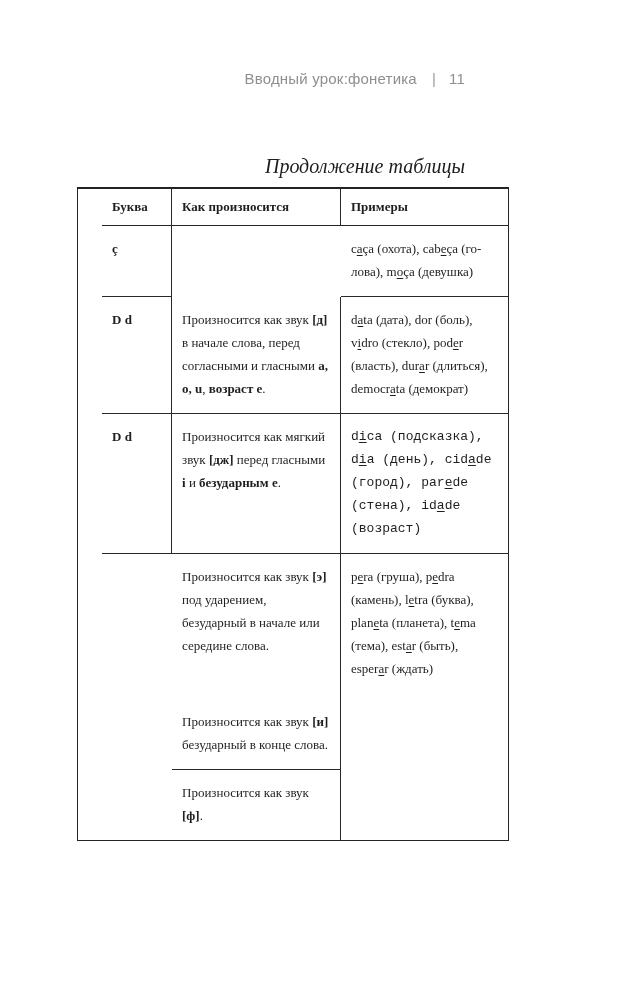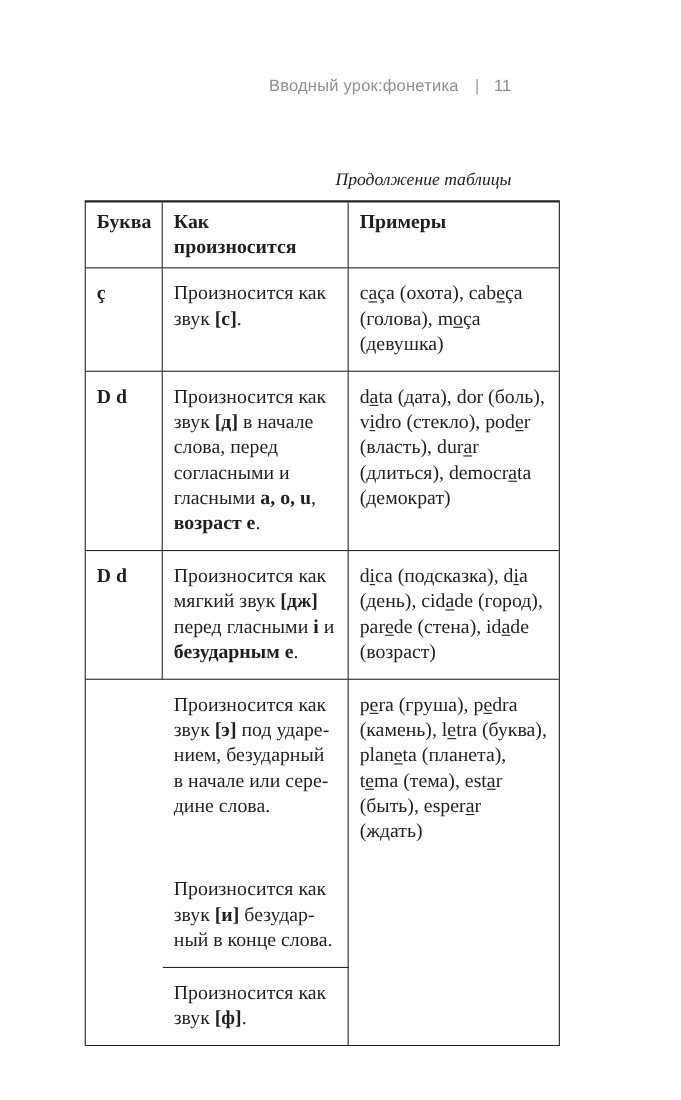--- a/index.html
+++ b/index.html
@@ -17,34 +17,35 @@
     text-align:right;
     font-family:"Liberation Sans", sans-serif;
     font-size:15px;
     color:#8f8f8f;
     letter-spacing:0.2px;
   }
   .running-header .sep { margin:0 13px 0 15px; color:#9a9a9a; }
   .caption {
     text-align:right;
     font-style:italic;
-    font-size:16px;
+    font-size:20px;
     color:#1d1d1d;
     margin-top:68px;
     margin-bottom:9px;
   }
   .ptable {
     display:grid;
     grid-template-columns:70px 169px 1fr;
     width:432px;
     box-sizing:border-box;
     border:1.5px solid #242424;
     border-top-width:2px;
-    font-size:18px;
+    font-size:13px;
     line-height:23px;
+    padding-left:24px;
   }
   .cell {
     box-sizing:border-box;
     padding:11px 10px 13px 10px;
     hyphens:manual;
   }
   .cell.c1, .cell.c2 { border-right:1px solid #2a2a2a; }
   .cell.hb { border-bottom:1px solid #2a2a2a; }
   .cell.head {
     font-weight:bold;
@@ -70,38 +71,35 @@
     <span>Вводный урок:фонетика</span><span class="sep">|</span><span>11</span>
   </div>
 
   <div class="caption">Продолжение таблицы</div>
 
   <div class="ptable" id="ptable">
       <div class="cell head c1" style="grid-area: 1 / 1;">Буква</div>
       <div class="cell head c3" style="grid-area: 1 / 3;">Примеры</div>
       <div class="cell head c2" style="grid-area: 1 / 2;">Как произносится</div>
       <div class="cell c1 letter hb" style="grid-area: 2 / 1 / span 1;">ç</div>
-      <div class="cell c2 hb" style="grid-area: 2 / 2;">
-        <p><span>Произносится как звук </span><span class="b">[с]</span><span>.</span></p>
-      </div>
       <div class="cell c3 hb" style="grid-area: 2 / 3;">
         <p><span>c</span><span class="u">a</span><span>ça (охота), cab</span><span class="u">e</span><span>ça (го­лова), m</span><span class="u">o</span><span>ça (девушка)</span></p>
       </div>
       <div class="cell c1 letter hb" style="grid-area: 3 / 1 / span 1;">D d</div>
       <div class="cell c2 hb" style="grid-area: 3 / 2;">
         <p><span>Произносится как звук </span><span class="b">[д]</span><span> в начале слова, перед соглас­ными и гласными </span><span class="b">a, o, u</span><span>, </span><span class="b">возраст e</span><span>.</span></p>
       </div>
       <div class="cell c3 hb" style="grid-area: 3 / 3;">
         <p><span>d</span><span class="u">a</span><span>ta (дата), dor (боль), v</span><span class="u">i</span><span>dro (стекло), pod</span><span class="u">e</span><span>r (власть), dur</span><span class="u">a</span><span>r (длиться), democr</span><span class="u">a</span><span>ta (демократ)</span></p>
       </div>
       <div class="cell c1 letter hb" style="grid-area: 4 / 1 / span 1;">D d</div>
       <div class="cell c2 hb" style="grid-area: 4 / 2;">
         <p><span>Произносится как мягкий звук </span><span class="b">[дж]</span><span> перед гласными </span><span class="b">i</span><span> и </span><span class="b">безударным e</span><span>.</span></p>
       </div>
-      <div class="cell c3 hb" style="grid-area: 4 / 3;">
+      <div class="cell c3 hb" style="grid-area: 4 / 3; font-family: Liberation Mono, monospace;">
         <p><span>d</span><span class="u">i</span><span>ca (подсказка), d</span><span class="u">i</span><span>a (день), cid</span><span class="u">a</span><span>de (город), par</span><span class="u">e</span><span>de (стена), id</span><span class="u">a</span><span>de (возраст)</span></p>
       </div>
       <div class="cell c2" style="grid-area: 5 / 2;">
         <p><span>Произносится как звук </span><span class="b">[э]</span><span> под ударе­нием, безударный в начале или сере­дине слова.</span></p>
       </div>
       <div class="cell c3" style="grid-area: 5 / 3;">
         <p><span>p</span><span class="u">e</span><span>ra (груша), p</span><span class="u">e</span><span>dra (камень), l</span><span class="u">e</span><span>tra (бук­ва), plan</span><span class="u">e</span><span>ta (пла­нета), t</span><span class="u">e</span><span>ma (тема), est</span><span class="u">a</span><span>r (быть), esper</span><span class="u">a</span><span>r (ждать)</span></p>
       </div>
       <div class="cell c2 hb cont" style="grid-area: 6 / 2;">
         <p><span>Произносится как звук </span><span class="b">[и]</span><span> безудар­ный в конце слова.</span></p>

